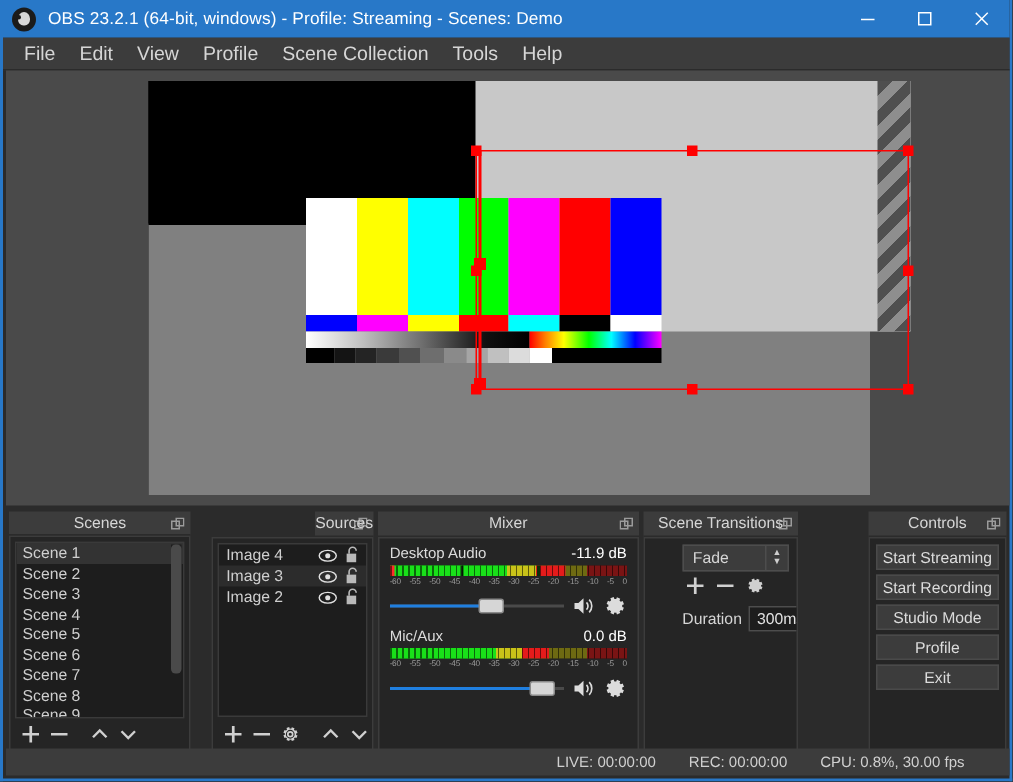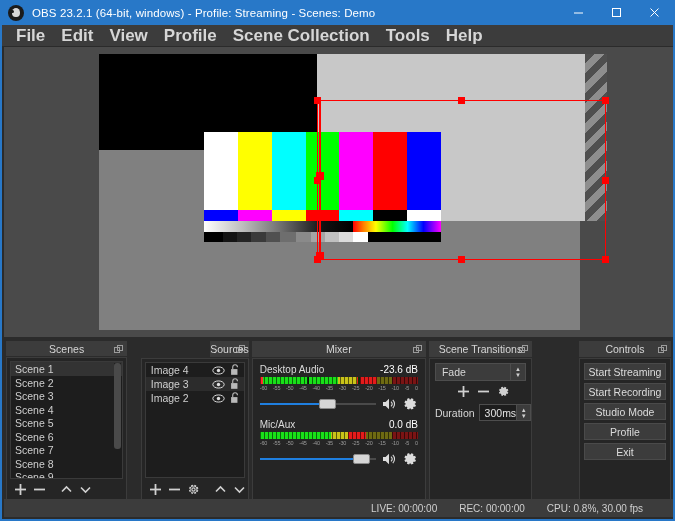--- a/index.html
+++ b/index.html
@@ -45,21 +45,21 @@
     justify-content: center; color: #ffffff; font-size: 12px;
   }
   .tb-btn svg { display: block; }
 
   
   .menubar {
     height: 22px; background: #3c3c3c; display: flex; align-items: center;
     padding-left: 6px; border-bottom: 1px solid #2b2b2b;
   }
   .menu-item {
-    color: #d6d6d6; font-size: 17px; padding: 3px 8px; white-space: nowrap; font-weight: bold;
+    color: #d6d6d6; font-size: 13px; padding: 3px 8px; white-space: nowrap;
   }
 
   
   .preview-wrap {
     position: absolute; left: 2px; top: 47px;
     width: 669px; height: 290px;
     background: #4a4a4a; overflow: hidden;
   }
   .canvas {
     position: absolute; left: 95px; top: 7px; width: 481px; height: 276px;
@@ -235,21 +235,21 @@
   .slider .prog {
     position: absolute; left: 0; top: 5px; height: 2px; background: #1f7fe0;
   }
   .slider .knob {
     position: absolute; top: 1px; width: 17px; height: 10px;
     background: #d6d6d6; border: 1px solid #8a8a8a; border-radius: 2px;
   }
   .mix-ic { width: 16px; height: 16px; color: #dcdcdc; flex: 0 0 auto; }
 
   
-  .trans-body { padding: 4px 5px; }
+  .trans-body { padding: 4px 5px; margin-left: 20px; }
   .combo {
     display: flex; height: 18px; background: #3c3c3c; border: 1px solid #4d4d4d;
     align-items: center; color: #d6d6d6; font-size: 10.5px;
   }
   .combo .val { flex: 1 1 auto; padding-left: 6px; }
   .combo .arrows {
     width: 15px; height: 100%; border-left: 1px solid #4d4d4d;
     display: flex; flex-direction: column; align-items: center;
     justify-content: center; color: #cfcfcf; font-size: 6px; line-height: 6px;
   }
@@ -535,21 +535,21 @@
         <svg class="float-icon" viewBox="0 0 9 9">
           <rect x="0.5" y="2.5" width="5" height="5" fill="none" stroke="#bbb" stroke-width="1"></rect>
           <rect x="3.5" y="0.5" width="5" height="5" fill="none" stroke="#bbb" stroke-width="1"></rect>
         </svg>
       </div>
       <div class="dock-body">
 
         <div class="mix-src">
           <div class="mix-head">
             <span class="mix-name">Desktop Audio</span>
-            <span class="mix-db">-23.6 dB</span>
+            <span class="mix-db">-11.9 dB</span>
           </div>
           <div class="meter">
             <div class="bg"></div>
             <div class="fill" style="width:74%"></div>
             <div class="clip"></div>
             <div class="peak" style="left:30%"></div>
             <div class="peak" style="left:62%"></div>
             <div class="ticks"></div>
           </div>
           <div class="scale">

